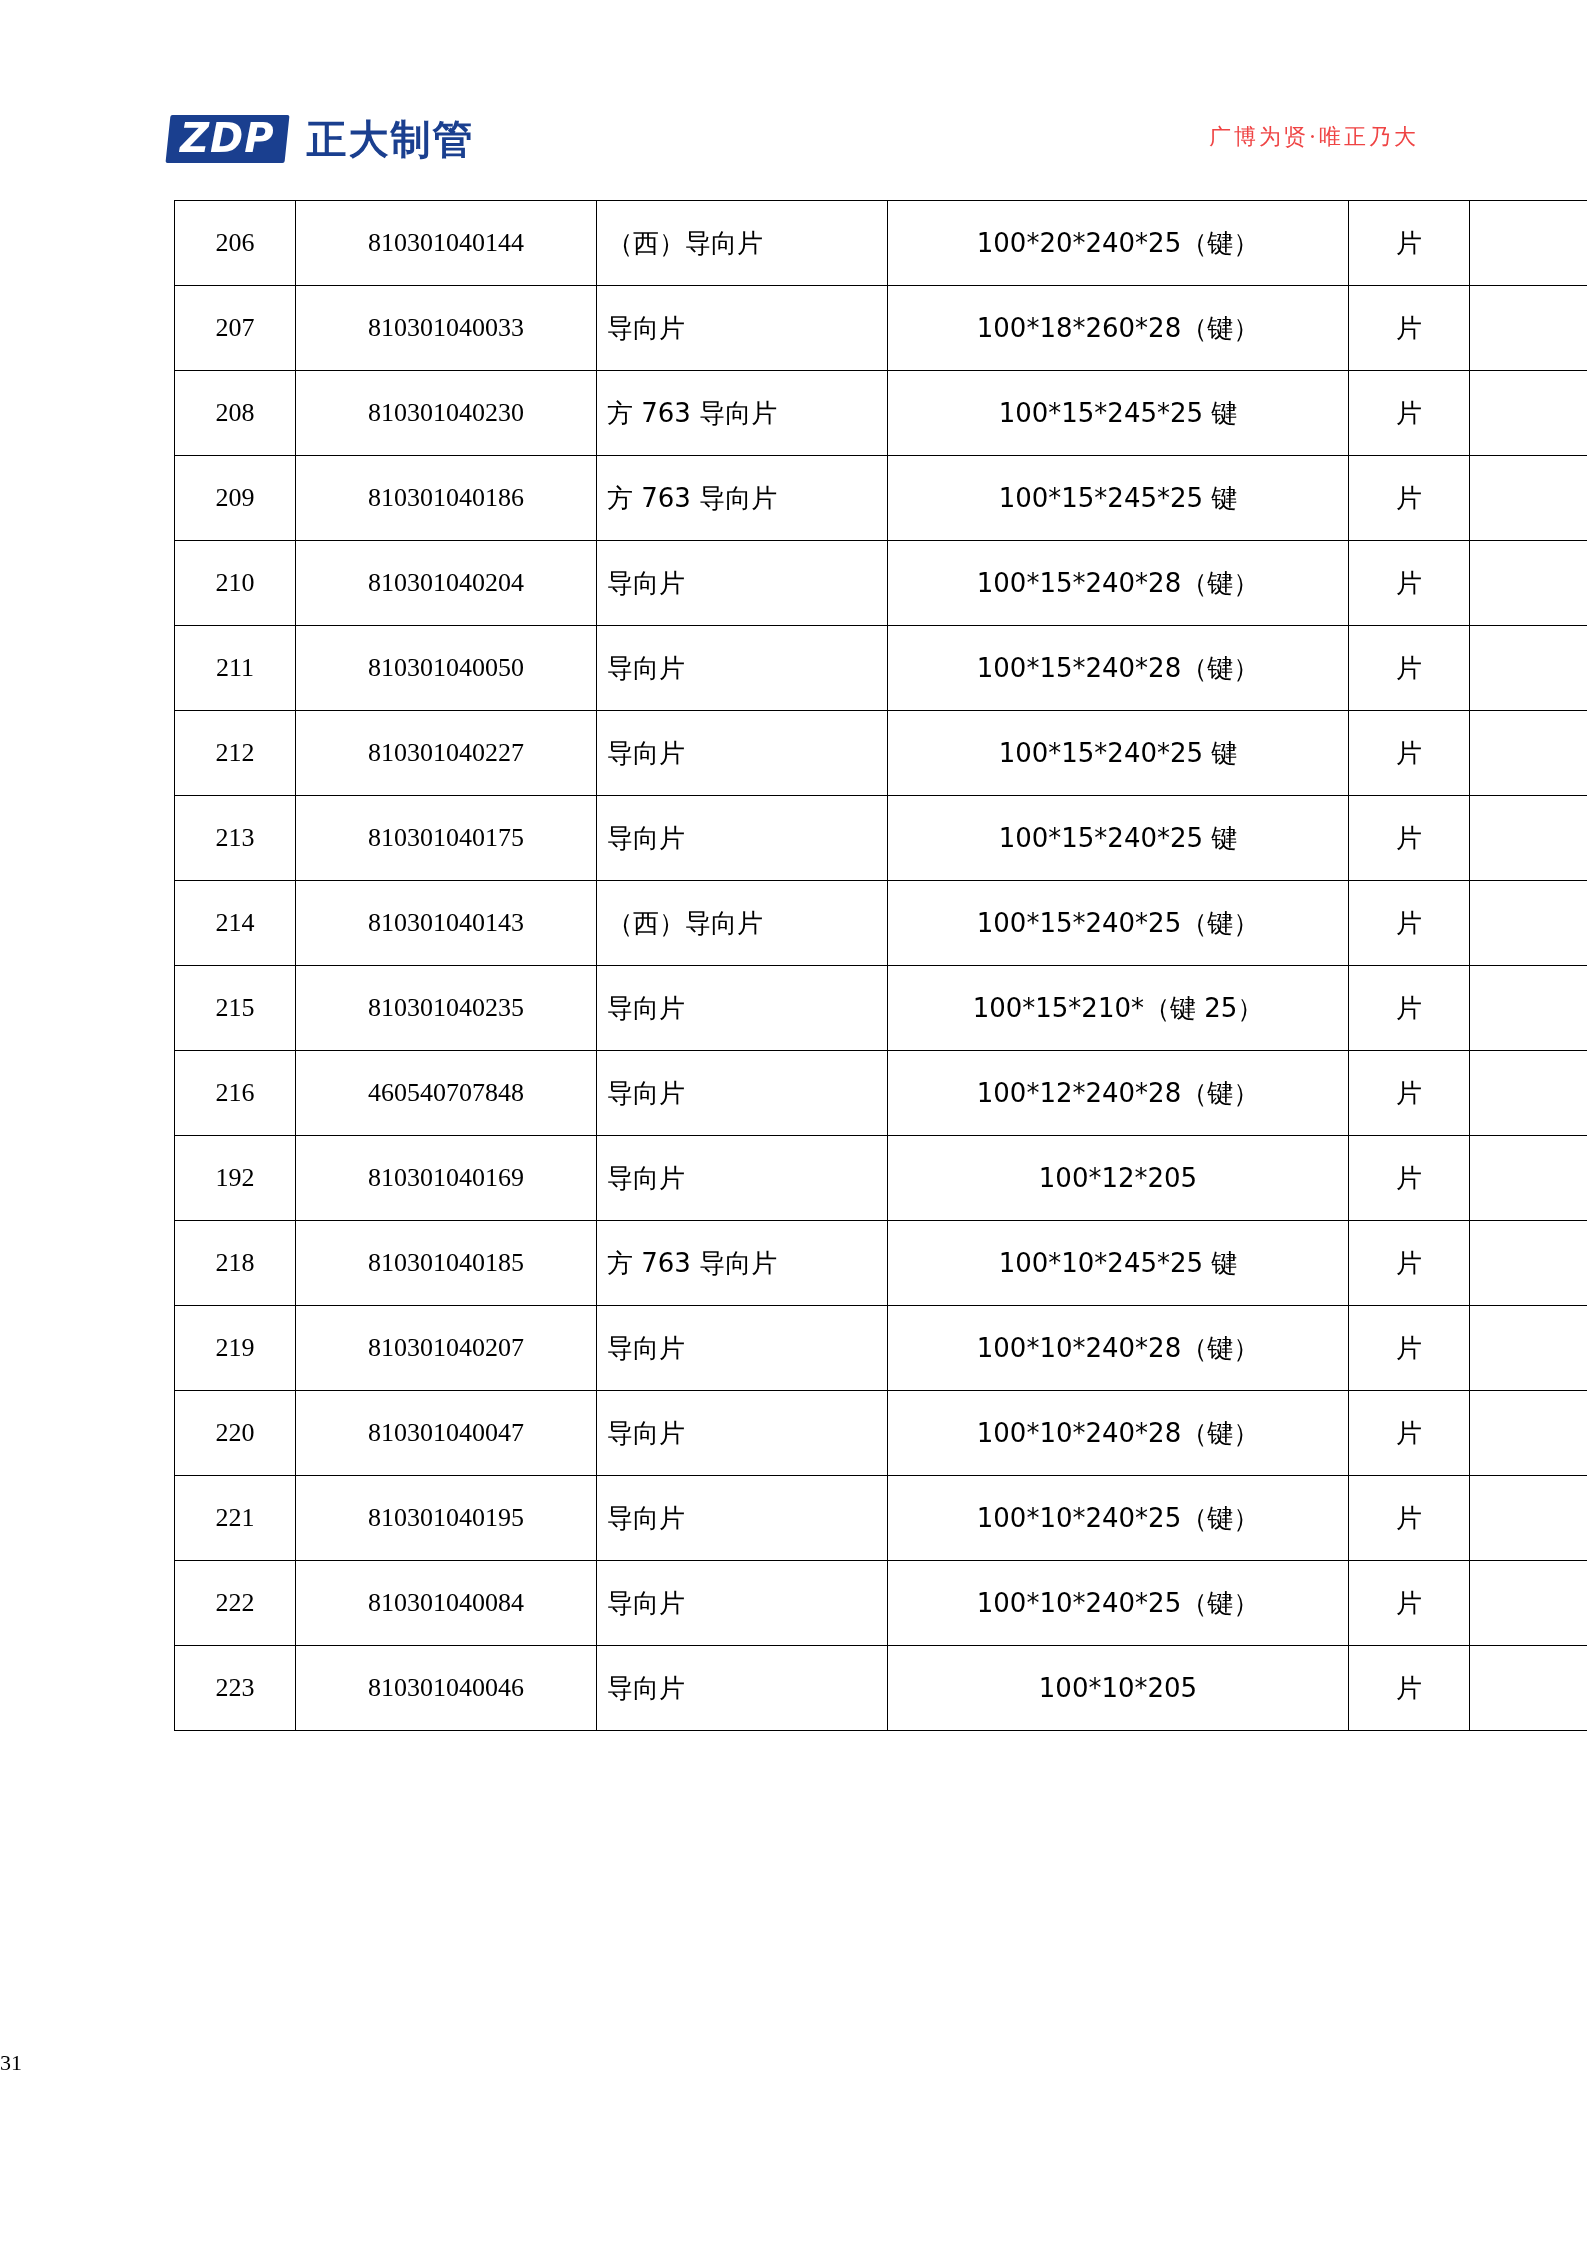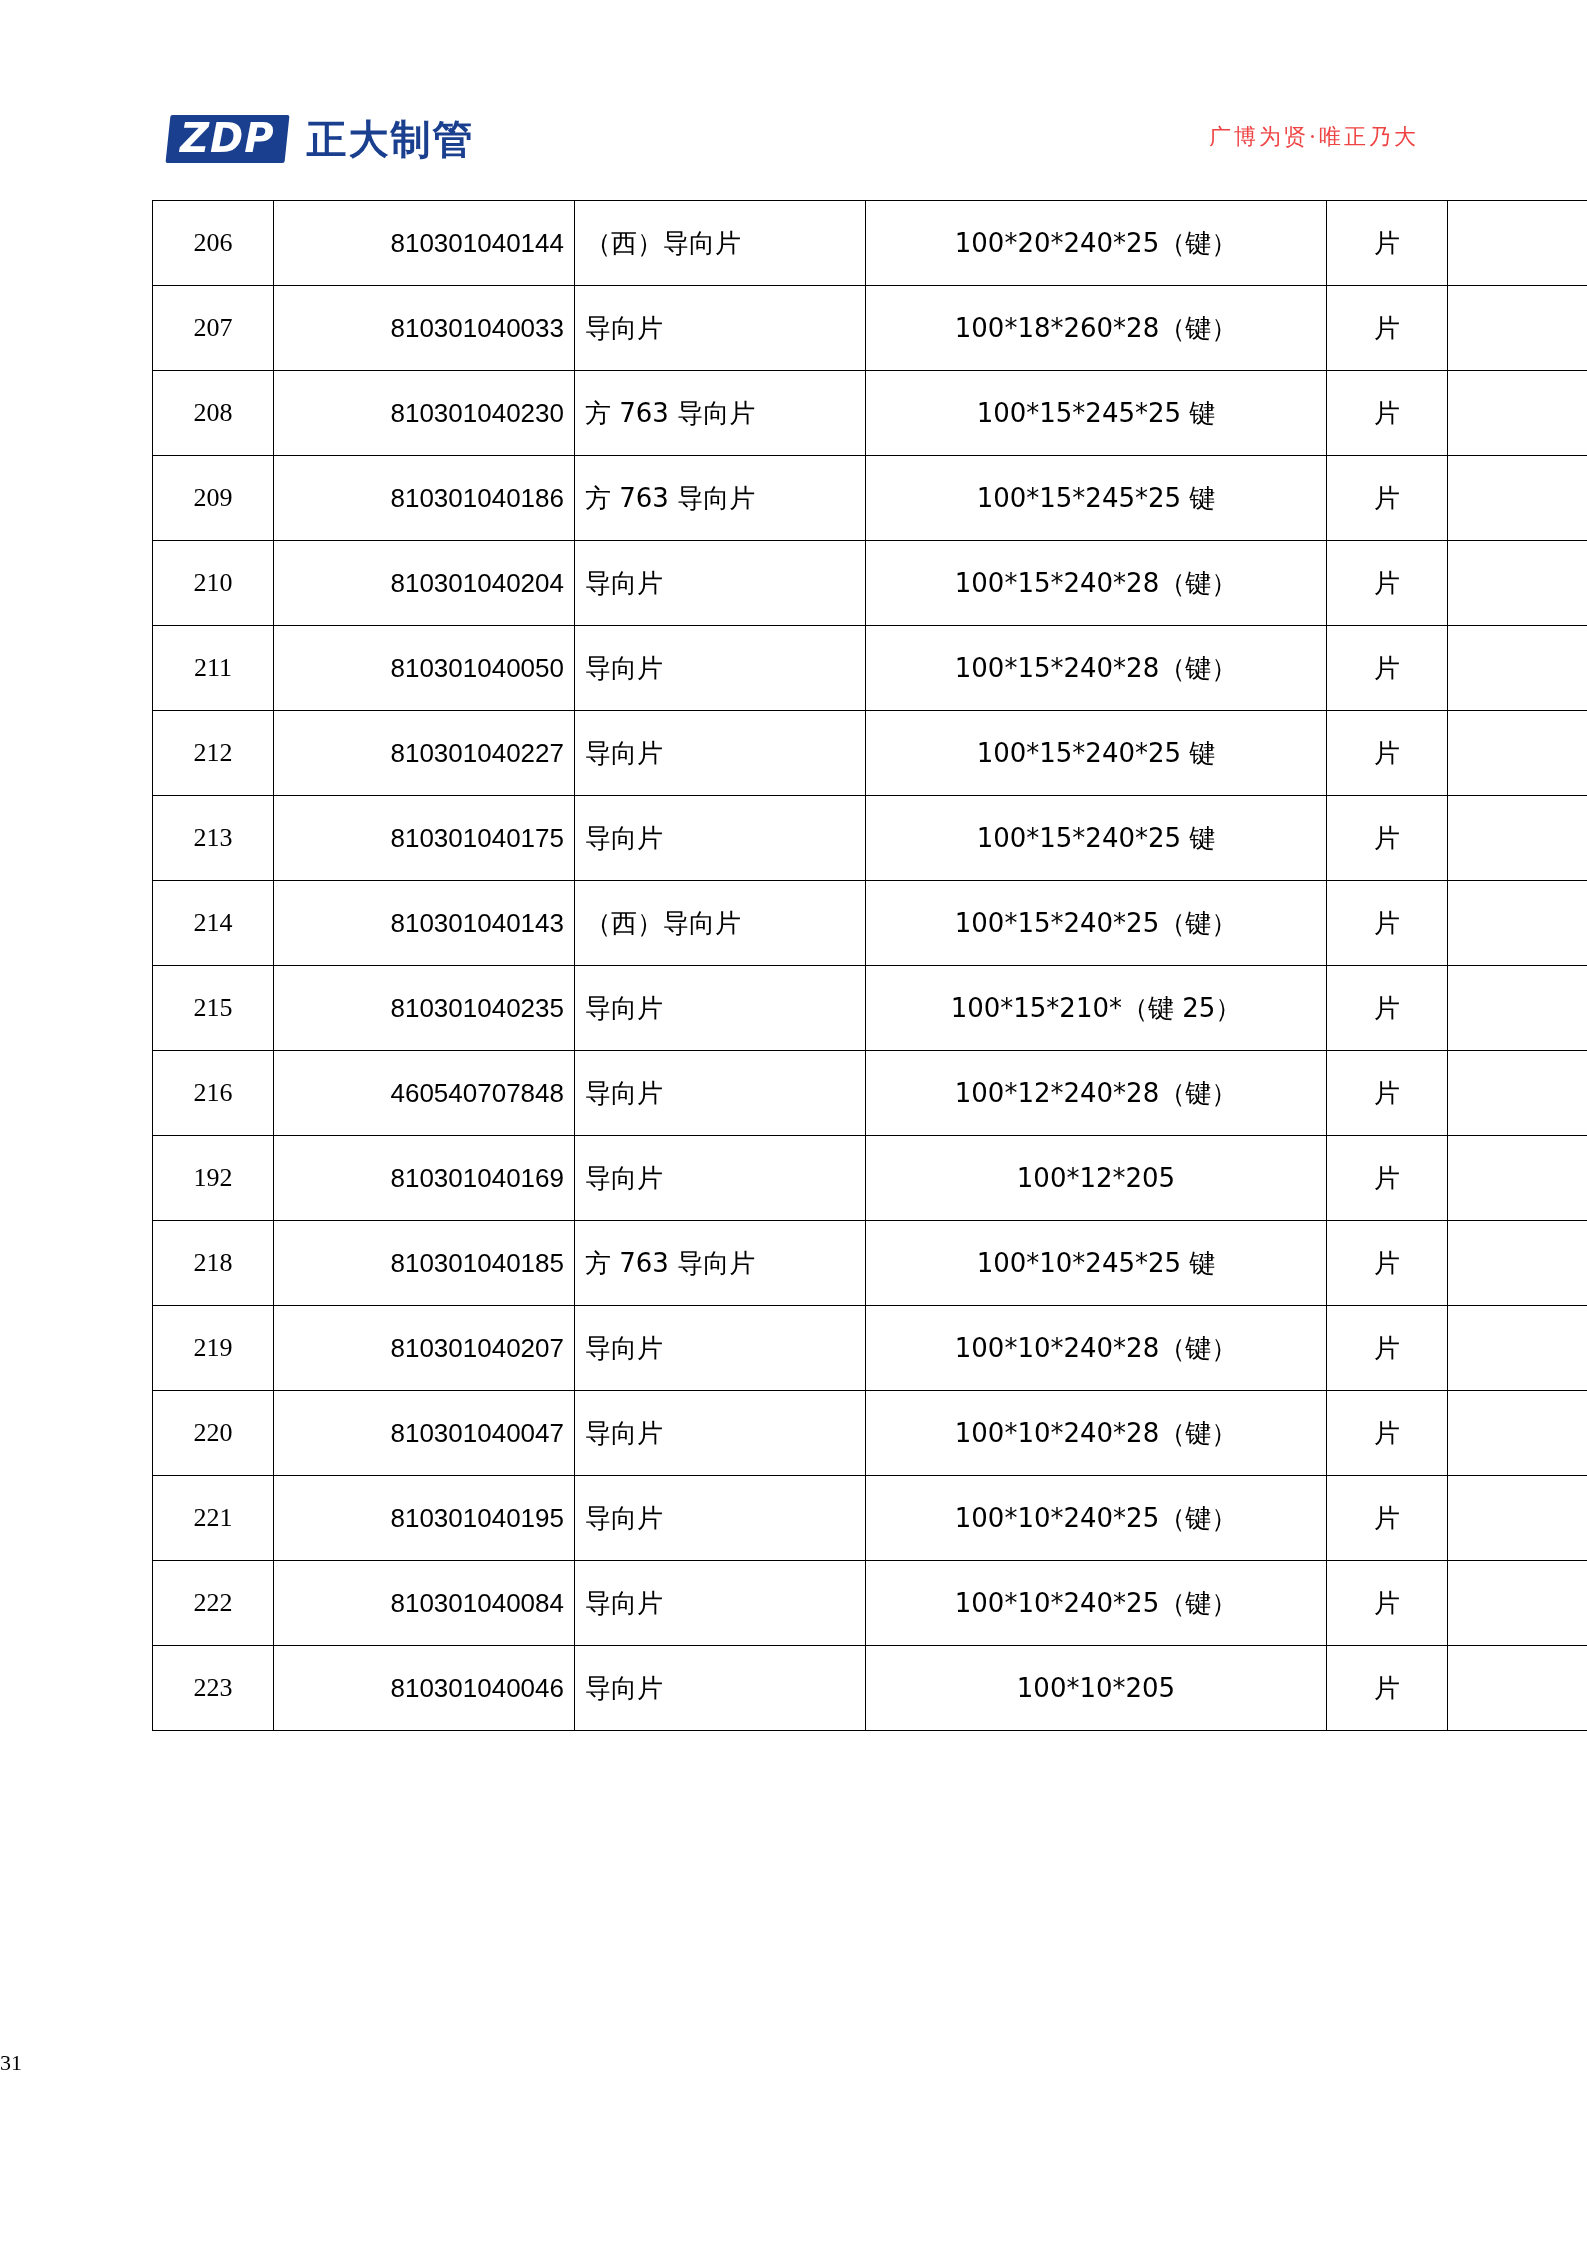--- a/index.html
+++ b/index.html
@@ -74,21 +74,21 @@
     font-size: 22px;
     font-weight: normal;
     color: #ef4444;
     letter-spacing: 3px;
   }
 
   
   .tbl-wrap {
     position: absolute;
     top: 200px;
-    left: 152px;
+    left: 174px;
     width: 1270px;
   }
   table.parts {
     border-collapse: collapse;
     width: 1270px;
     table-layout: fixed;
   }
   table.parts td {
     border: 1px solid #000000;
     height: 84px;
@@ -98,23 +98,23 @@
     color: #000000;
   }
   td.c-idx {
     width: 100px;
     text-align: center;
     font-family: "Liberation Serif", serif;
     font-size: 27px;
   }
   td.c-code {
     width: 280px;
-    text-align: right;
+    text-align: center;
     padding-left: 16px;
-    font-family: Liberation Sans, sans-serif;
+    font-family: Liberation Serif, serif;
     font-size: 26px;
   }
   td.c-name {
     width: 270px;
     text-align: left;
     padding-left: 18px;
     font-family: "DejaVu Sans", sans-serif;
     font-size: 26px;
   }
   td.c-spec {

